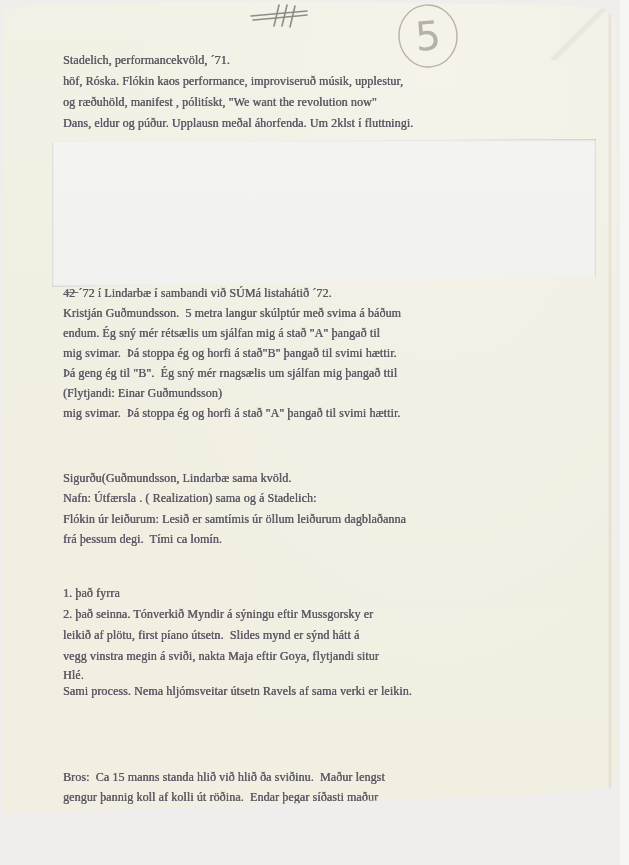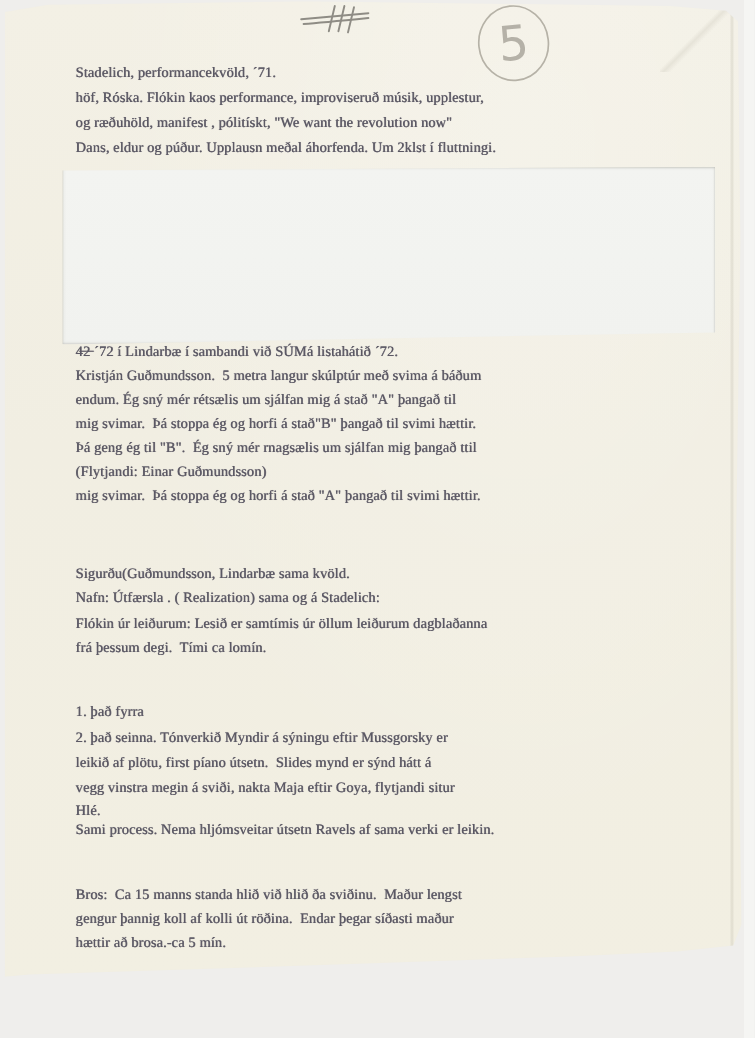--- a/index.html
+++ b/index.html
@@ -108,19 +108,19 @@
 
   <div class="block" style="top:583px">
     <div class="line">1. það fyrra</div>
     <div class="line">2. það seinna. Tónverkið Myndir á sýningu eftir Mussgorsky er</div>
     <div class="line">leikið af plötu, first píano útsetn.  Slides mynd er sýnd hátt á</div>
     <div class="line">vegg vinstra megin á sviði, nakta Maja eftir Goya, flytjandi situr</div>
     <div class="line tight">Hlé.</div>
     <div class="line tight">Sami process. Nema hljómsveitar útsetn Ravels af sama verki er leikin.</div>
   </div>
 
-  <div class="block lh20" style="top:735px">
+  <div class="block lh20" style="top:767px">
     <div class="line">Bros:  Ca 15 manns standa hlið við hlið ða sviðinu.  Maður lengst</div>
     <div class="line">gengur þannig koll af kolli út röðina.  Endar þegar síðasti maður</div>
     <div class="line">hættir að brosa.-ca 5 mín.</div>
   </div>
 
 </div>
 
 </body></html>

